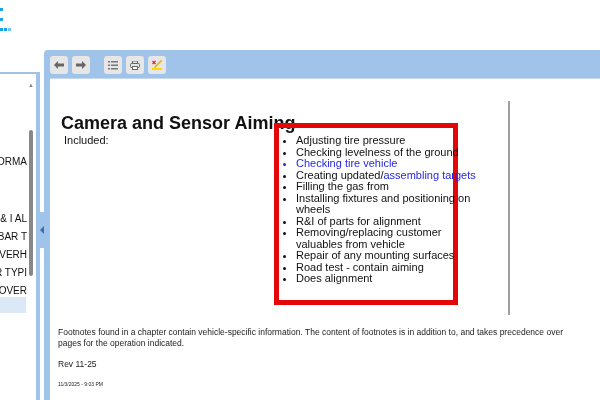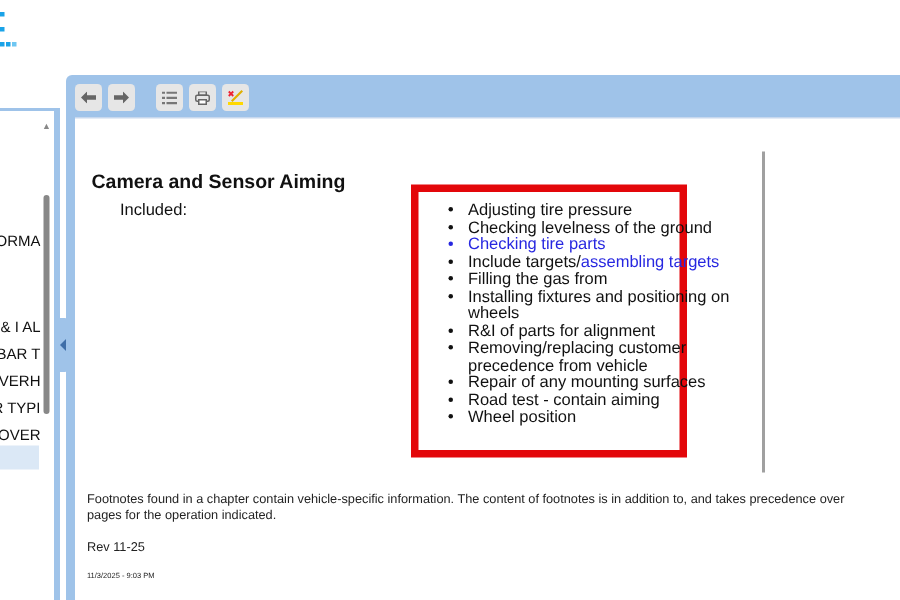--- a/index.html
+++ b/index.html
@@ -58,23 +58,23 @@
   .tb-btn {
     width:18px; height:18px; background:#e6e6e6; border-radius:3px;
     display:flex; align-items:center; justify-content:center;
   }
   .tb-gap { width:6px; }
   .content {
     position:absolute; left:6px; top:28px; width:560px; height:322px;
     background:#fff; border-top:1px solid #c7d8ee;
   }
   .title {
-    position:absolute; left:11px; top:34px; font-weight:bold; font-size:13px;
+    position:absolute; left:11px; top:34px; font-weight:bold; font-size:18px;
   }
-  .col { position:absolute; font-size:11px; line-height:11.5px;margin-left:16px; }
+  .col { position:absolute; font-size:11px; line-height:11.5px; }
   .col .head { margin:0 0 1px 0; }
   .col ul { margin:0; padding:0 0 0 13px; }
   .col li { margin:0; padding:0; }
   .col-left { left:14px; top:56px; width:215px; }
   .col-right { left:233px; top:56px; width:200px; }
   .red-box {
     position:absolute; left:224px; top:44px; width:184px; height:182px;
     border:5px solid #e3070a; box-sizing:border-box;
   }
   .vline {
@@ -163,29 +163,29 @@
     <div class="col col-left">
       <div class="head">Included:</div>
     </div>
 
     <div class="red-box"></div>
 
     <div class="col col-right">
       <ul>
         <li>Adjusting tire pressure</li>
         <li>Checking levelness of the ground</li>
-        <li class="blue">Checking tire parts</li>
-        <li><span>Include targets/</span><span class="blue">assembling targets</span></li>
+        <li class="blue">Checking tire vehicle</li>
+        <li><span>Creating updated/</span><span class="blue">assembling targets</span></li>
         <li>Filling the gas from</li>
         <li>Installing fixtures and positioning on wheels</li>
         <li>R&amp;I of parts for alignment</li>
-        <li>Removing/replacing customer precedence from vehicle</li>
+        <li>Removing/replacing customer valuables from vehicle</li>
         <li>Repair of any mounting surfaces</li>
         <li>Road test - contain aiming</li>
-        <li>Wheel position</li>
+        <li>Does alignment</li>
       </ul>
     </div>
 
     <div class="vline"></div>
 
     <div class="foot foot1">Footnotes found in a chapter contain vehicle-specific information. The content of footnotes is in addition to, and takes precedence over</div>
     <div class="foot foot2">pages for the operation indicated.</div>
     <div class="foot rev">Rev 11-25</div>
     <div class="foot stamp">11/3/2025 - 9:03 PM</div>
   </div>

